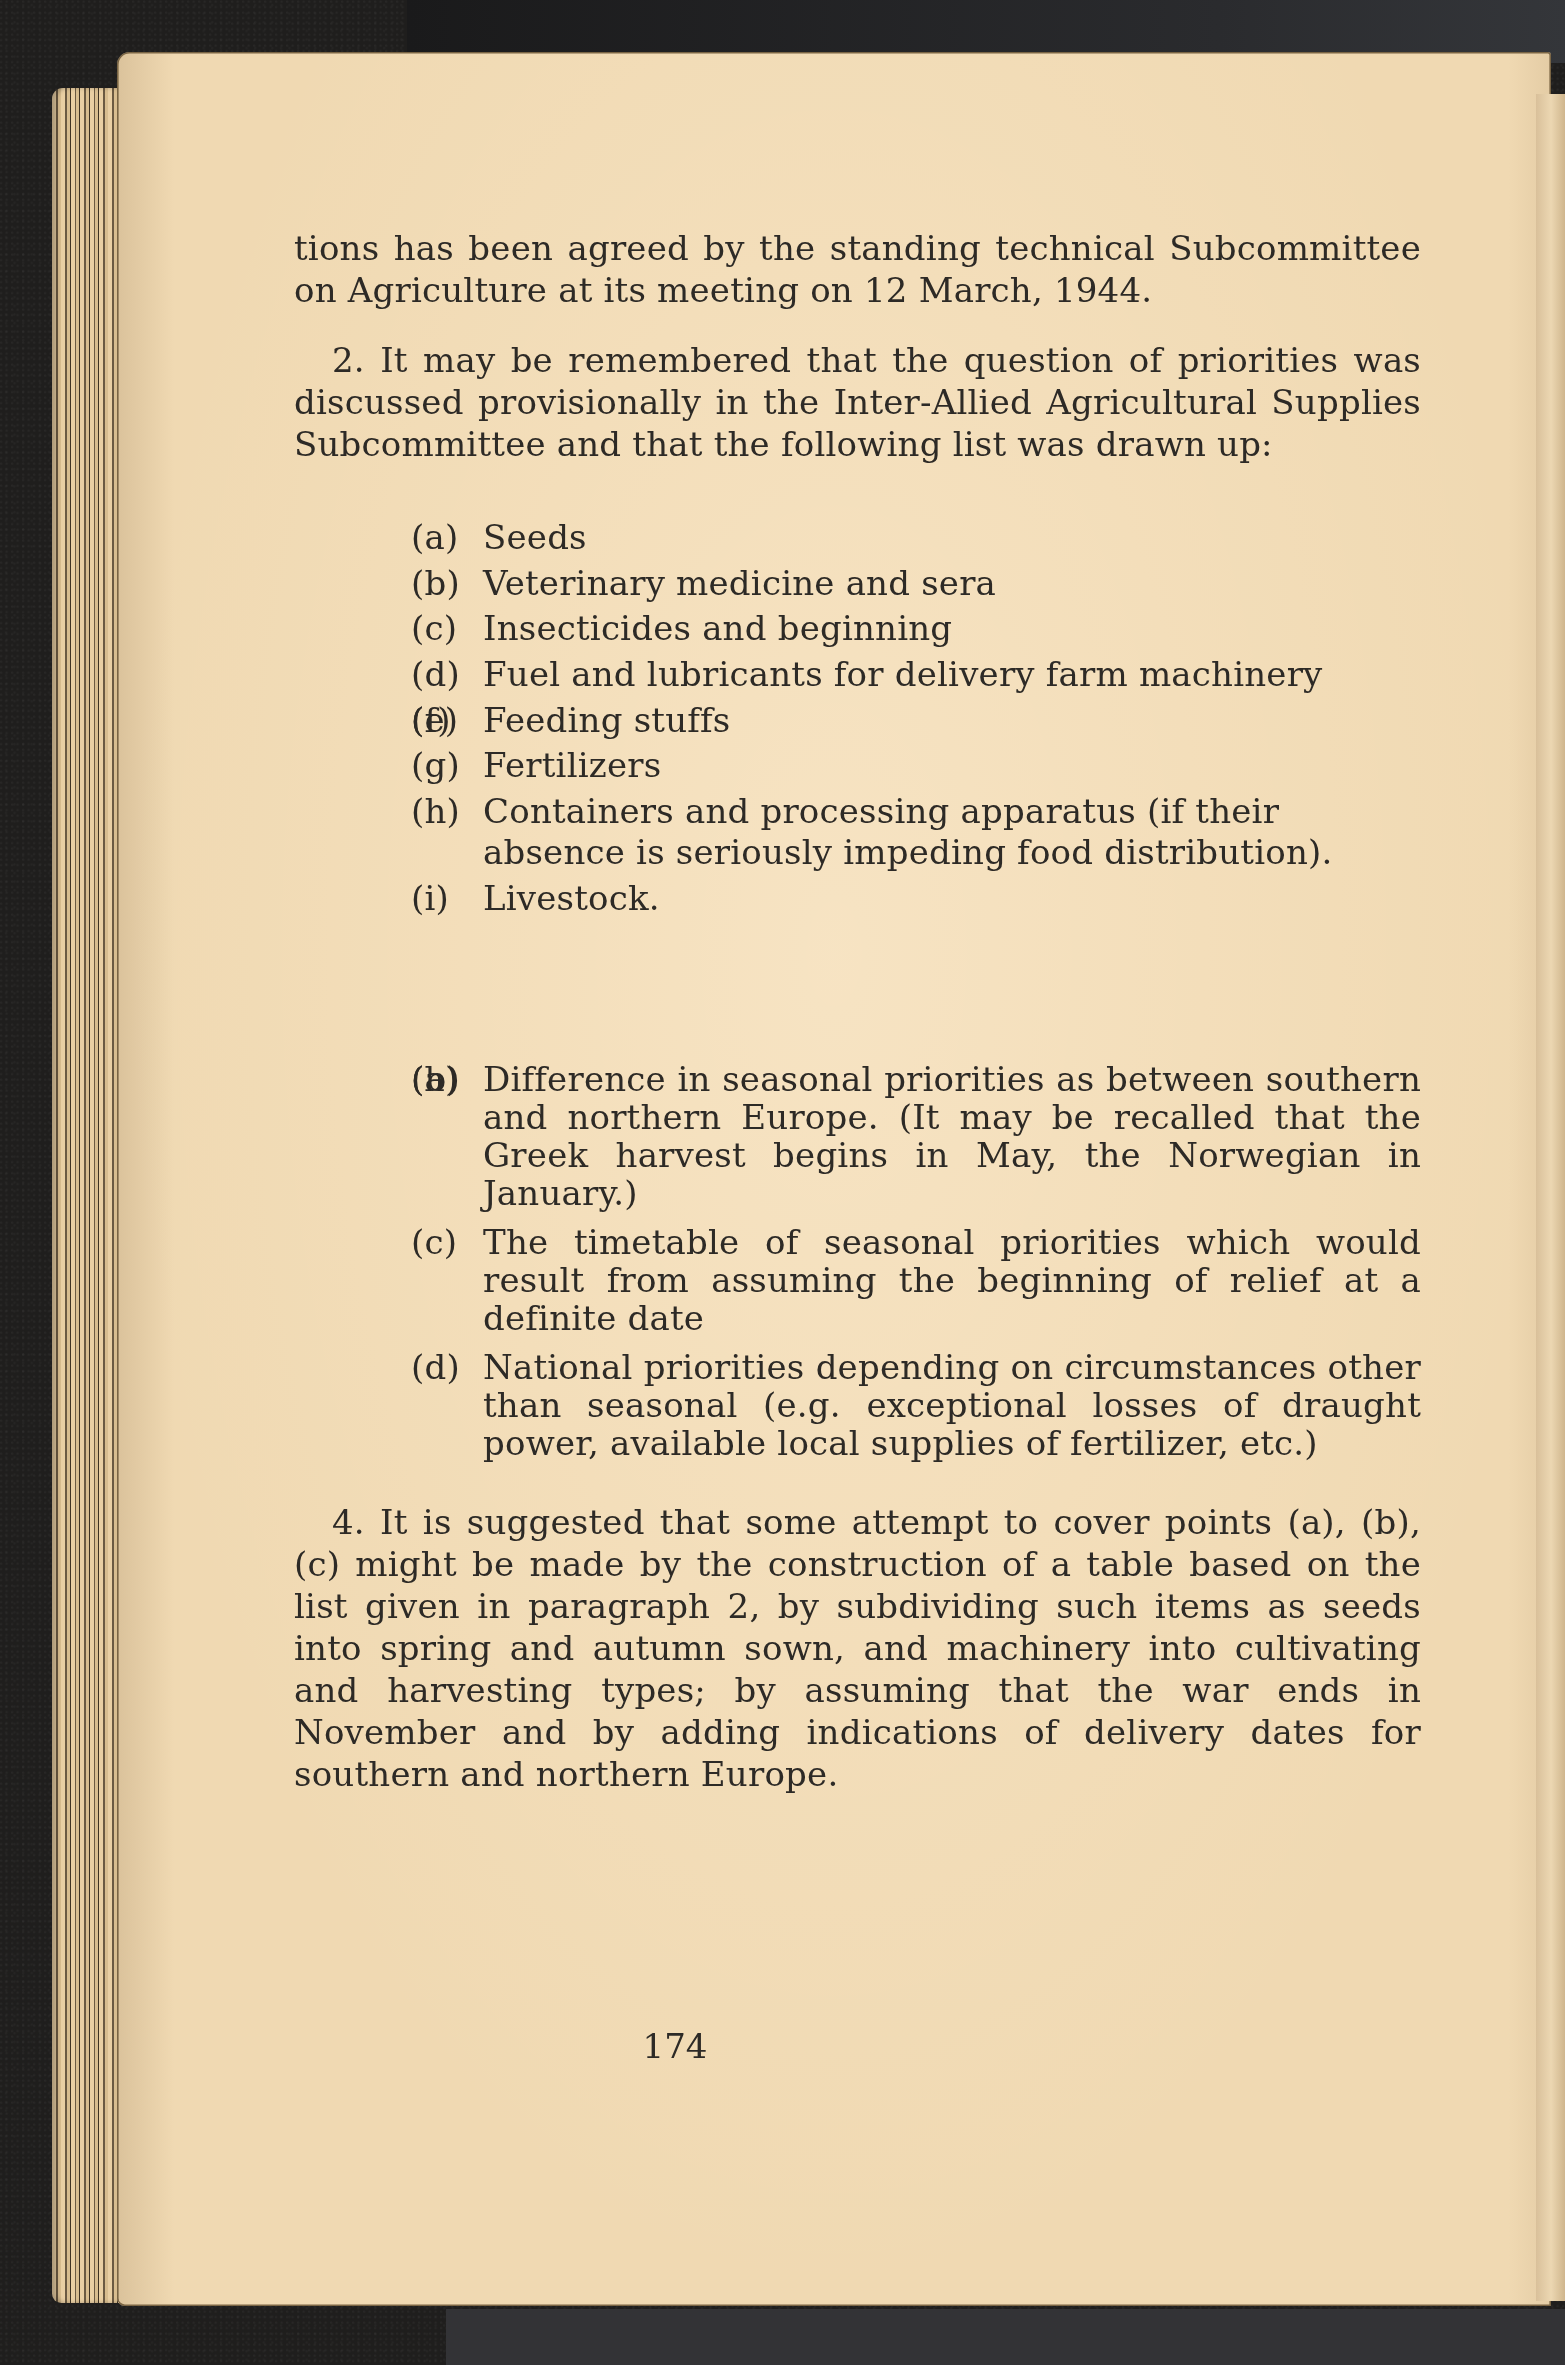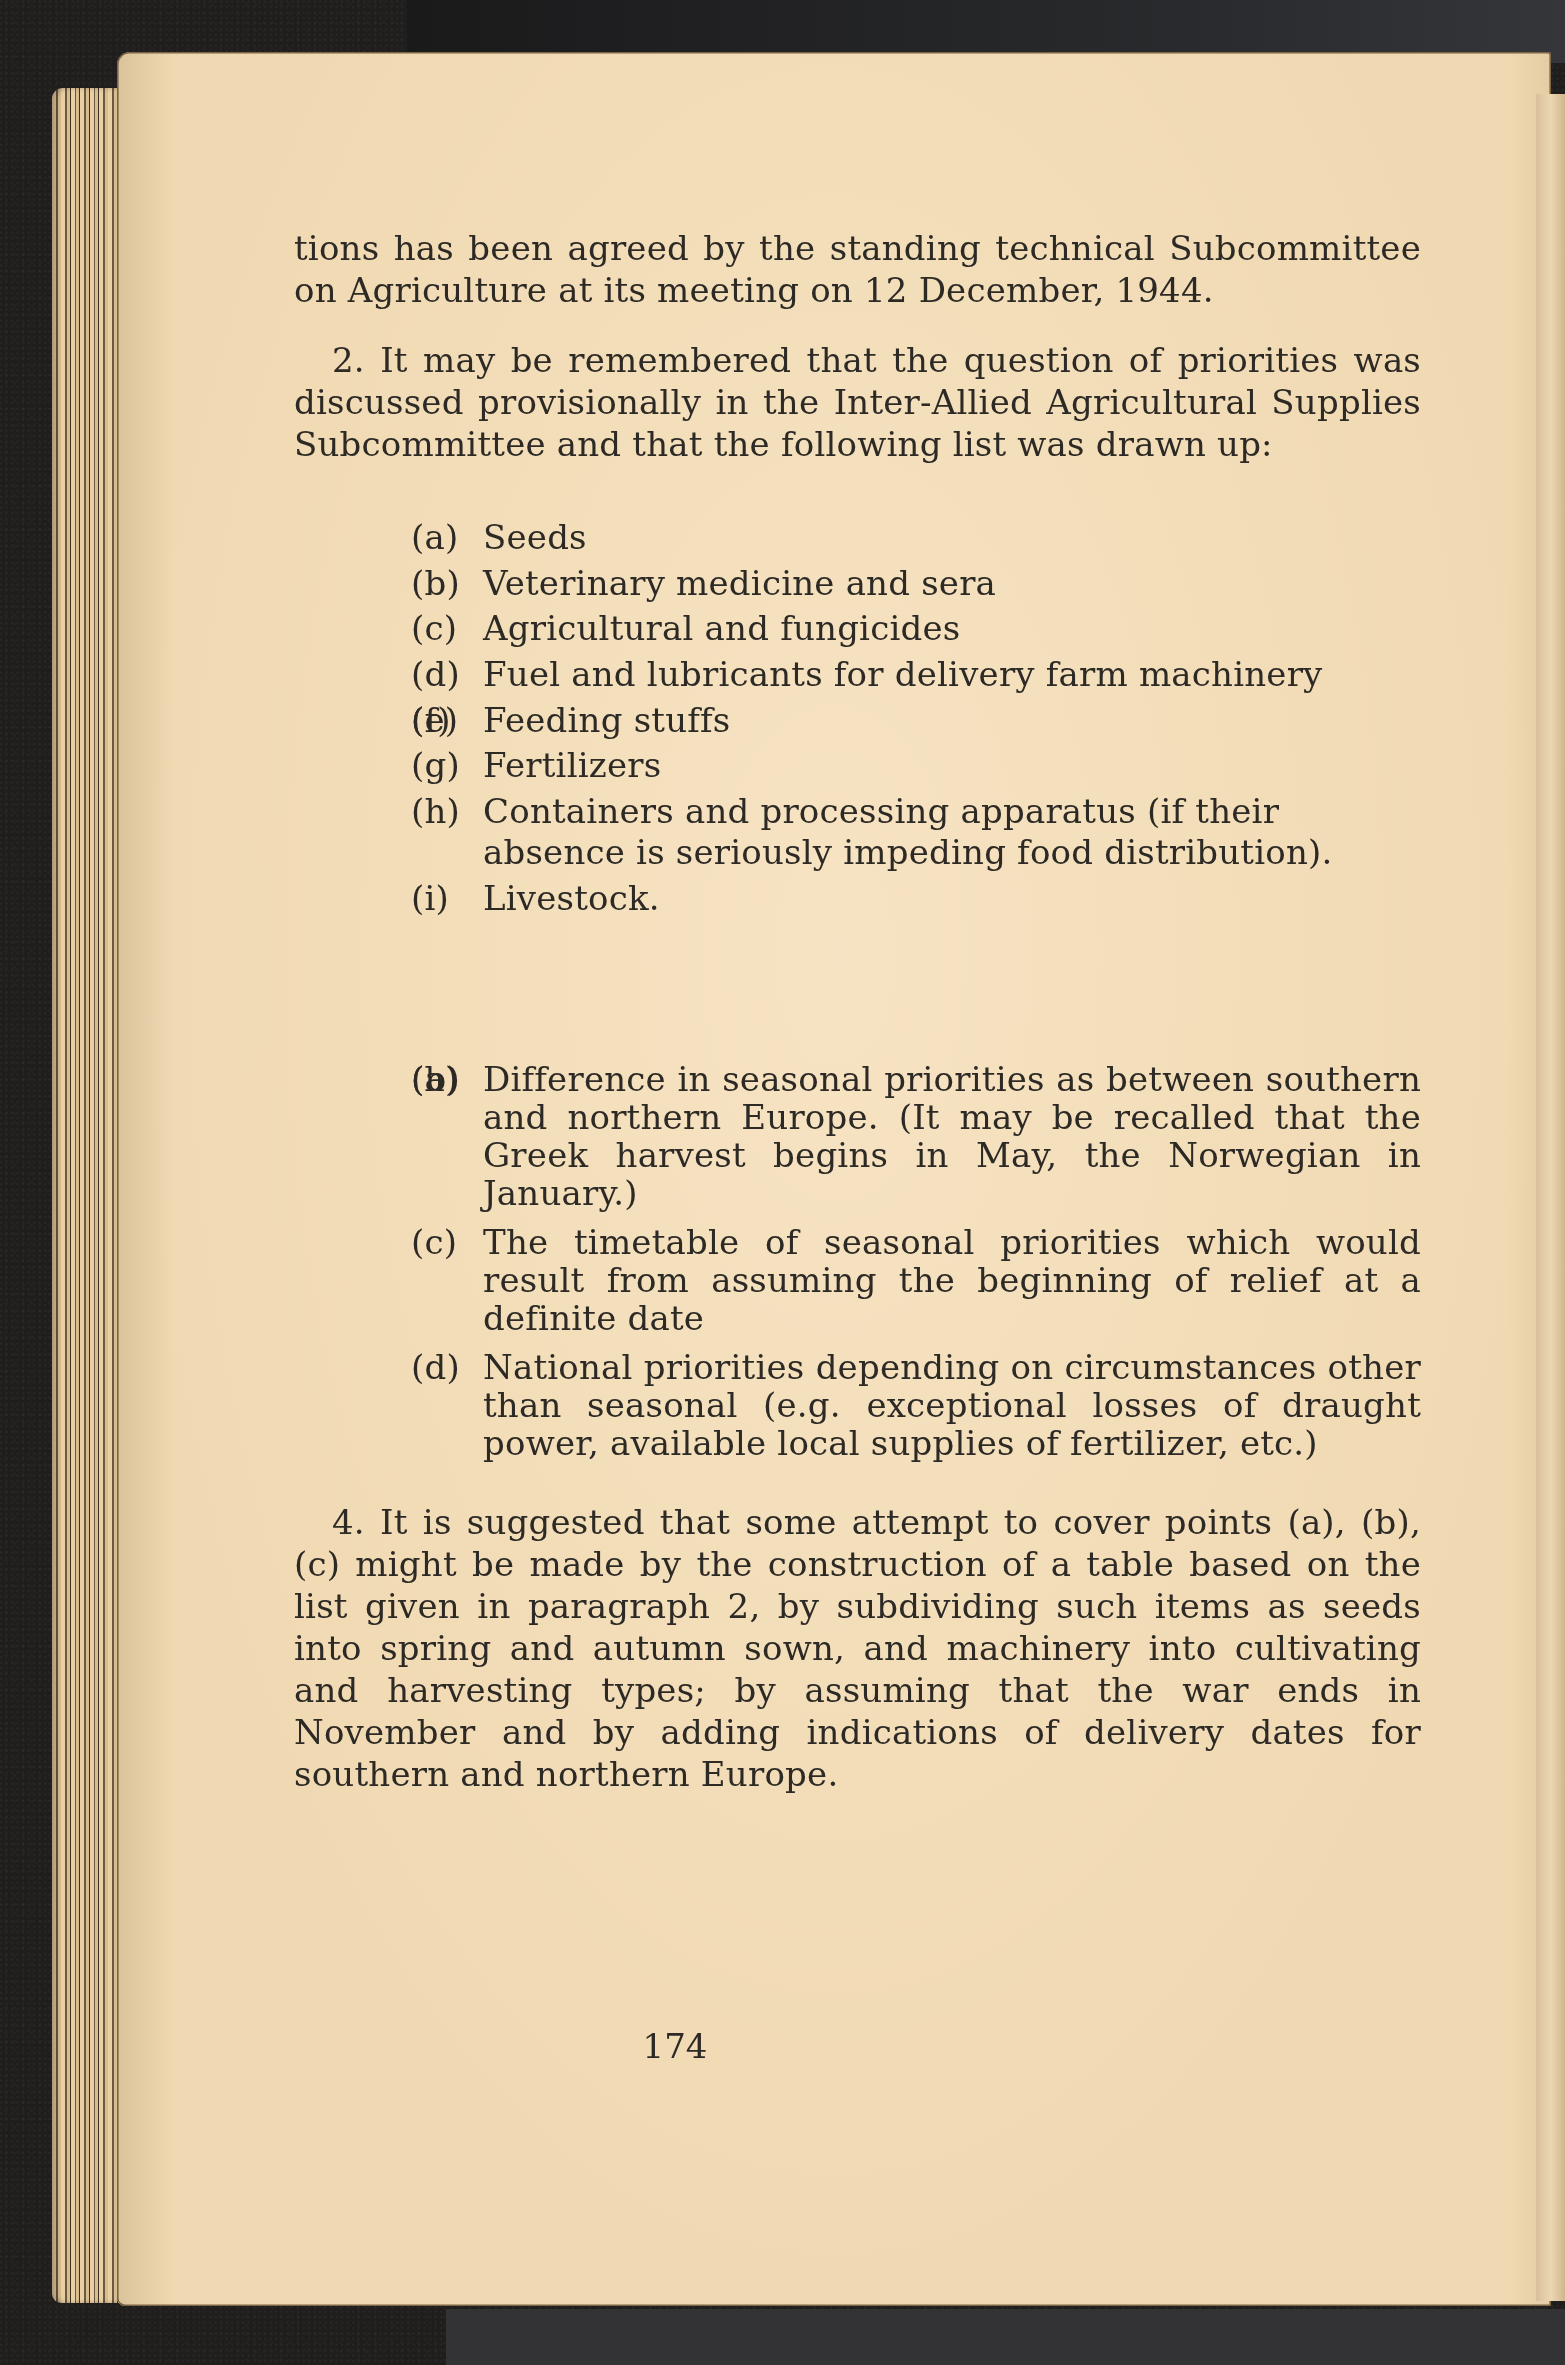--- a/index.html
+++ b/index.html
@@ -125,29 +125,29 @@
 <body>
 
 <div class="cover-top"></div>
 <div class="cover-bottom"></div>
 <div class="page-edges"></div>
 
 <div class="page"></div>
 <div class="page-edge-right"></div>
 
 <div class="text-block">
-  <p class="para first">tions has been agreed by the standing technical Subcommittee on Agriculture at its meeting on 12 December, 1944.</p>
+  <p class="para first">tions has been agreed by the standing technical Subcommittee on Agriculture at its meeting on 12 March, 1944.</p>
   <div class="gap-sm"></div>
   <p class="para">2. It may be remembered that the question of priorities was discussed provisionally in the Inter-Allied Agricultural Supplies Subcommittee and that the following list was drawn up:</p>
   <div class="gap-lg"></div>
 
   <ol class="list">
     <li><span class="marker">(a)</span><span>Seeds</span></li>
     <li><span class="marker">(b)</span><span>Veterinary medicine and sera</span></li>
-    <li><span class="marker">(c)</span><span>Agricultural and fungicides</span></li>
+    <li><span class="marker">(c)</span><span>Insecticides and beginning</span></li>
     <li><span class="marker">(d)</span><span>Fuel and lubricants for delivery farm machinery</span></li>
     <li><span class="marker">(e)</span></li>
     <li><span class="marker">(f)</span><span>Feeding stuffs</span></li>
     <li><span class="marker">(g)</span><span>Fertilizers</span></li>
     <li><span class="marker">(h)</span><span>Containers and processing apparatus (if their absence is seriously impeding food distribution).</span></li>
     <li><span class="marker">(i)</span><span>Livestock.</span></li>
   </ol>
 
   <div class="gap-md"></div>
   <div class="gap-sm"></div>

